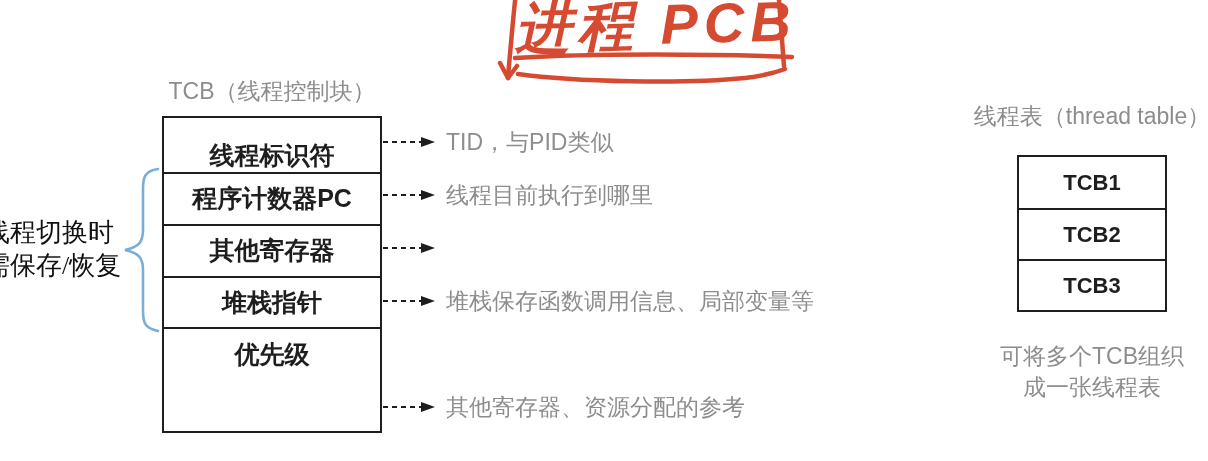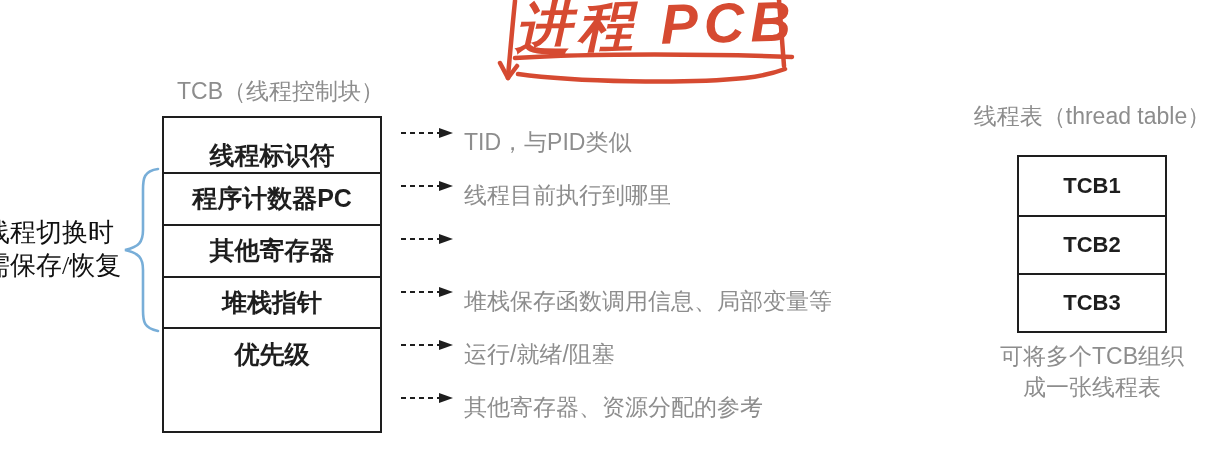--- a/index.html
+++ b/index.html
@@ -13,52 +13,52 @@
   .red-note svg{position:absolute;left:0;top:0;}
   .red-note .hand-text{
     position:absolute;left:20px;top:-12px;
     font-size:56px;font-style:italic;font-weight:bold;
     letter-spacing:6px;color:#d64a31;white-space:nowrap;
     transform:rotate(-1.5deg);
   }
   
   .tcb-title{
     position:absolute;left:160px;top:76px;width:224px;
-    text-align:right;font-size:23px;color:#8d8d8d;white-space:nowrap;
+    text-align:center;font-size:23px;color:#8d8d8d;white-space:nowrap;
   }
   .tcb-table{
     position:absolute;left:162px;top:116px;width:220px;height:317px;
     border:2px solid #1e1e1e;box-sizing:border-box;
     display:grid;grid-template-rows:repeat(6,1fr);background:#fff;
   }
   .tcb-row{
     display:flex;align-items:center;justify-content:center;
     border-top:2px solid #1e1e1e;font-size:25px;font-weight:bold;
   }
   .tcb-row:first-child{border-top:none;margin-top:21px;}
   
   .ann{
-    position:absolute;left:400px;height:30px;
-    display:flex;align-items:flex-start;white-space:nowrap;
+    position:absolute;left:382px;height:30px;
+    display:flex;align-items:center;white-space:nowrap;
   }
   .ann .txt{margin-left:8px;font-size:23px;color:#8d8d8d;}
   
   .side-note{
     position:absolute;left:-16px;top:216px;
     font-family:"Liberation Serif","DejaVu Serif",serif;
     font-size:26px;line-height:33px;color:#111;white-space:nowrap;
   }
   .brace{position:absolute;left:112px;top:167px;}
   
   .tt-title{
     position:absolute;left:940px;top:101px;width:304px;
     text-align:center;font-size:23px;color:#8d8d8d;white-space:nowrap;
   }
   .tt-table{
-    position:absolute;left:1017px;top:155px;width:150px;height:178px;
+    position:absolute;left:1017px;top:155px;width:150px;height:157px;
     border:2px solid #1e1e1e;box-sizing:border-box;
     display:grid;grid-template-rows:repeat(3,1fr);background:#fff;
   }
   .tt-row{
     display:flex;align-items:center;justify-content:center;
     border-top:2px solid #1e1e1e;font-size:22px;font-weight:bold;
   }
   .tt-row:first-child{border-top:none;}
   .tt-caption{
     position:absolute;left:940px;top:341px;width:304px;
@@ -128,27 +128,20 @@
       <polygon points="39,1 53,6 39,11" fill="#1e1e1e"></polygon>
     </svg>
   </div>
   <div class="ann" style="top:286px">
     <svg width="56" height="12" viewBox="0 0 56 12">
       <line x1="1" y1="6" x2="39" y2="6" stroke="#1e1e1e" stroke-width="2.2" stroke-dasharray="5,4"></line>
       <polygon points="39,1 53,6 39,11" fill="#1e1e1e"></polygon>
     </svg>
     <span class="txt">堆栈保存函数调用信息、局部变量等</span>
   </div>
-  <div class="ann" style="top:339px">
-    <svg width="56" height="12" viewBox="0 0 56 12">
-      <line x1="1" y1="6" x2="39" y2="6" stroke="#1e1e1e" stroke-width="2.2" stroke-dasharray="5,4"></line>
-      <polygon points="39,1 53,6 39,11" fill="#1e1e1e"></polygon>
-    </svg>
-    <span class="txt">运行/就绪/阻塞</span>
-  </div>
   <div class="ann" style="top:392px">
     <svg width="56" height="12" viewBox="0 0 56 12">
       <line x1="1" y1="6" x2="39" y2="6" stroke="#1e1e1e" stroke-width="2.2" stroke-dasharray="5,4"></line>
       <polygon points="39,1 53,6 39,11" fill="#1e1e1e"></polygon>
     </svg>
     <span class="txt">其他寄存器、资源分配的参考</span>
   </div>
 
   <svg class="brace" width="50" height="166" viewBox="0 0 50 166">
     <path d="M 46,2 C 32,4 31,11 31,23 L 31,63 C 31,75 27,80 13,83

